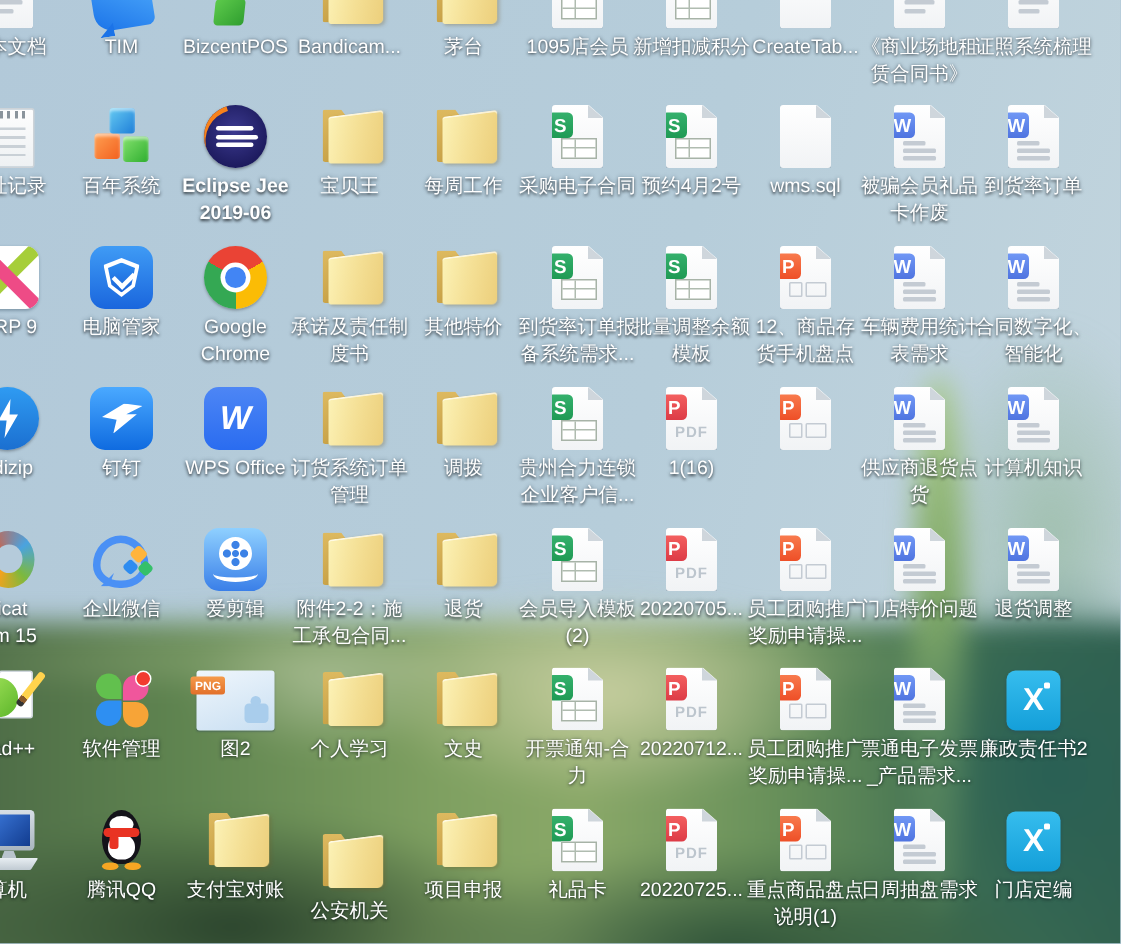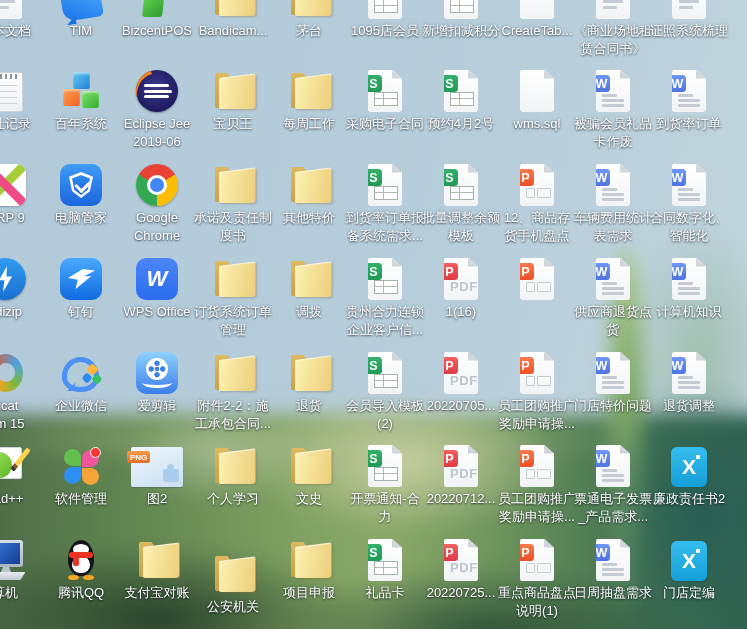--- a/index.html
+++ b/index.html
@@ -57,21 +57,21 @@
   .g-excel .badge{background:linear-gradient(180deg,#34b06c,var(--excel_green,#1f9a54))}
   .g-word  .badge{background:linear-gradient(180deg,#7097f5,var(--word_blue,#4f74e0))}
   .g-ppt   .badge{background:linear-gradient(180deg,#f87a4d,var(--ppt_orange,#ee4f27))}
   .g-pdf   .badge{background:linear-gradient(180deg,#f35f5f,var(--pdf_red,#dd3b46))}
   .sheet{left:6px;bottom:6px;width:22px;height:12px;background:
     linear-gradient(#b0bcb0,#b0bcb0) 0 50%/100% 1.2px no-repeat,
     linear-gradient(#b0bcb0,#b0bcb0) 38% 0/1.2px 100% no-repeat,#fff;border:1.2px solid #a7b3a7}
   .dl{left:6px;height:2.6px;background:#c4cbd3;border-radius:1px}
   .g-word .dl1{top:24px;width:15px}.g-word .dl2{top:29px;width:22px}.g-word .dl3{top:34px;width:22px}.g-textlines .tl2{top:23px;width:20px;left:7px}
   .g-textlines .tl3{top:29px;width:14px;left:7px}
-  .pdftxt{left:6px;bottom:6px;font-size:13px;font-weight:700;color:#bcc5cd;letter-spacing:.6px}
+  .pdftxt{left:6px;bottom:6px;font-size:10px;font-weight:700;color:#bcc5cd;letter-spacing:.6px}
   .pp-sq{left:6px;bottom:8px;width:7px;height:8px;border:1.6px solid #c4cbd3;border-radius:1px}
   .pp-rect{left:17px;bottom:8px;width:12px;height:8px;border:1.6px solid #c4cbd3;border-radius:1px}
 
   
   .g-xdoc{width:36px;height:40px;border-radius:6px;box-shadow:0 1px 2px rgba(40,70,90,.4);
     background:linear-gradient(180deg,#36bdee,var(--xdoc_cyan,#149fd9))}
   .xletter{inset:0;display:flex;align-items:center;justify-content:center;color:#fff;font-weight:800;font-size:21px}
   .xdot{right:7px;top:8px;width:4px;height:4px;background:#fff;border-radius:1px}
 
   
@@ -323,21 +323,21 @@
     <div class="cell" style="left: 43px; top: 66px;">
     <div class="iconbox">
         <div class="glyph g-app_cubes">
           <div class="cube cb-orange"></div>
           <div class="cube cb-green"></div>
           <div class="cube cb-blue"></div>
         </div>
       </div>
     <div class="label">百年系统</div>
   </div>
-    <div class="cell" style="left: 119px; top: 66px;">
+    <div class="cell" style="left: 119px; top: 66px; font-weight: bold;">
     <div class="iconbox">
         <div class="glyph g-app_eclipse">
           <div class="ec-cres"></div>
           <div class="ec-bar b1"></div>
           <div class="ec-bar b2"></div>
           <div class="ec-bar b3"></div>
         </div>
       </div>
     <div class="label">Eclipse Jee
 2019-06</div>

